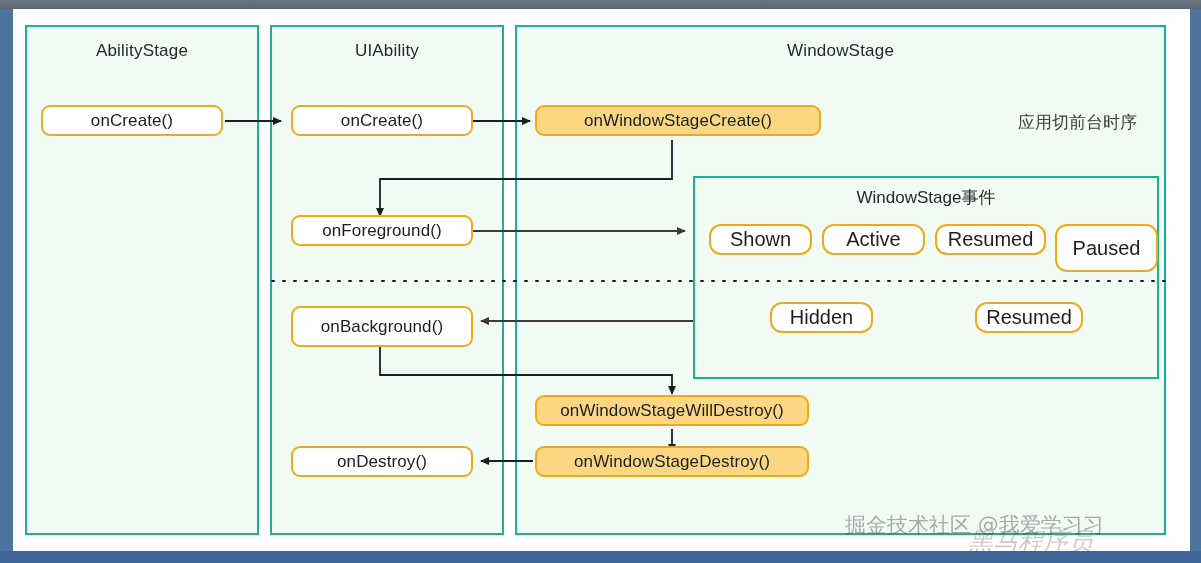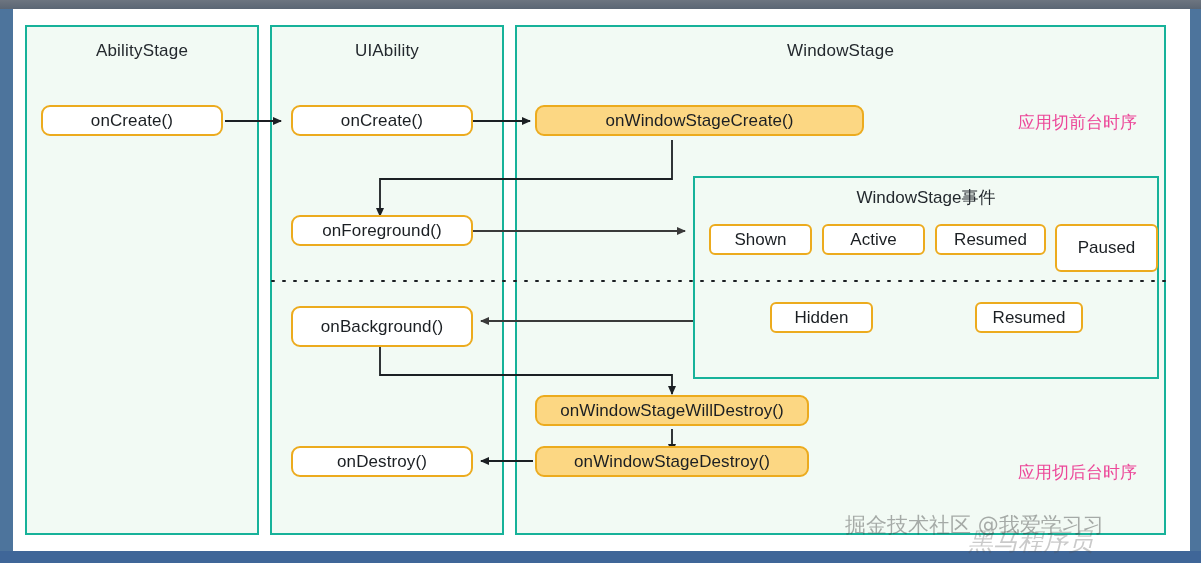--- a/index.html
+++ b/index.html
@@ -83,33 +83,33 @@
     letter-spacing: 0.1px;
     text-align: right;
   }
   .node.plain { background: #ffffff; }
   .node.filled { background: #fcd783; }
   .chip {
     position: absolute;
     box-sizing: border-box;
     background: #ffffff;
     border: 2px solid #ecab1e;
-    border-radius: 6px;
+    border-radius: 12px;
     display: flex;
     align-items: center;
     justify-content: center;
-    font-size: 17px;
+    font-size: 20px;
     color: #1b1f23;
     white-space: nowrap;
   }
   
   .phase-label {
     position: absolute;
     font-size: 17px;
-    color: #ec4899;
+    color: #404040;
     white-space: nowrap;
   }
   
   #wires {
     position: absolute;
     left: 0; top: 0;
     width: 1177px; height: 542px;
     pointer-events: none;
   }
   
@@ -194,28 +194,27 @@
     <div class="node plain" style="left:28px; top:96px; width:182px; height:31px;">onCreate()</div>
 
     <div class="node plain" style="left:278px; top:96px; width:182px; height:31px;">onCreate()</div>
 
     <div class="node plain" style="left:278px; top:206px; width:182px; height:31px;">onForeground()</div>
 
     <div class="node plain" style="left:278px; top:297px; width:182px; height:41px;">onBackground()</div>
 
     <div class="node plain" style="left:278px; top:437px; width:182px; height:31px;">onDestroy()</div>
 
-    <div class="node filled" style="left:522px; top:96px; width:329px; height:31px;">onWindowStageCreate()</div>
+    <div class="node filled" style="left:522px; top:96px; width:286px; height:31px;">onWindowStageCreate()</div>
 
     <div class="node filled" style="left:522px; top:386px; width:274px; height:31px;">onWindowStageWillDestroy()</div>
 
     <div class="node filled" style="left:522px; top:437px; width:274px; height:31px;">onWindowStageDestroy()</div>
 
     <div class="phase-label" style="left:1005px; top:102px;">应用切前台时序</div>
 
-    <div class="phase-label" style="left:1005px; top:452px;">应用切后台时序</div>
 
   </div>
 
   <div class="watermark" id="watermark-primary">掘金技术社区 @我爱学习习</div>
   <div class="watermark" id="watermark-secondary">黑马程序员</div>
 
 </div>
 
 </body></html>

